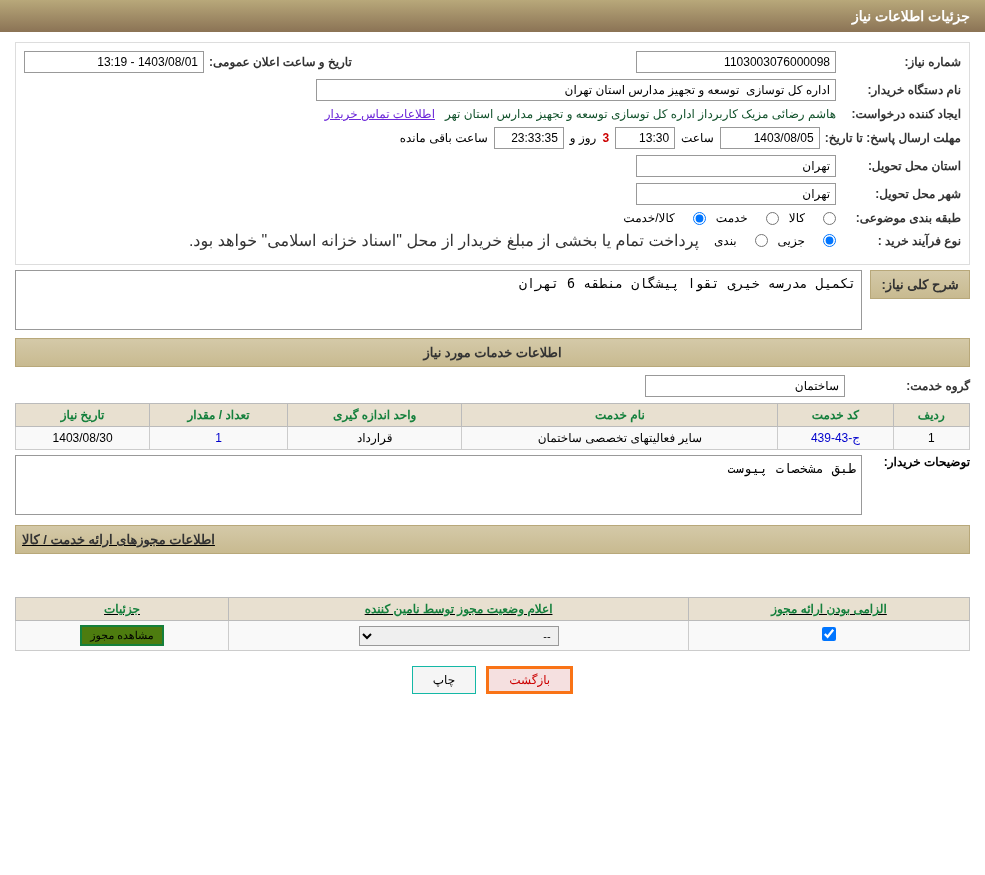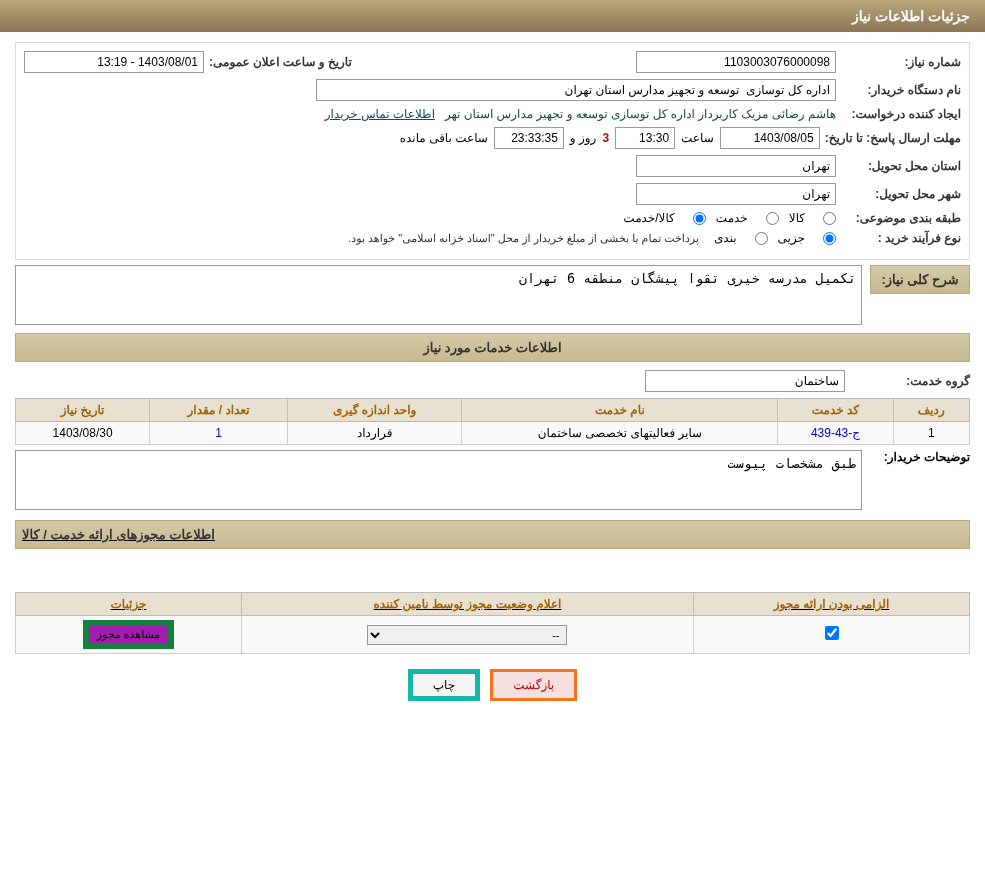--- a/index.html
+++ b/index.html
@@ -41,21 +41,21 @@
     }
     .input-field {
       border: 1px solid #999;
       background: #fff;
       padding: 2px 5px;
       height: 22px;
       font-family: Tahoma, Arial, sans-serif;
       font-size: 12px;
     }
     .contact-link {
-      color: #0c4a6e;
+      color: #6d28d9;
       text-decoration: underline;
       cursor: pointer;
     }
     .date-time-row {
       display: flex;
       align-items: center;
       gap: 6px;
     }
     .radio-group {
       display: flex;
@@ -89,61 +89,61 @@
       width: 100%;
       border-collapse: collapse;
       margin: 5px 0;
     }
     table th {
       background: #e8e0d0;
       border: 1px solid #bbb;
       padding: 4px 8px;
       text-align: center;
       font-weight: bold;
-      color: #a16207;
+      color: #15803d;
     }
     table td {
       border: 1px solid #ccc;
       padding: 4px 8px;
       text-align: center;
     }
     table tbody tr:nth-child(odd) {
       background: #f9f9f9;
     }
     .col-code { color: #0000cc; }
     .license-section {
       margin-top: 10px;
       text-decoration: underline;
     }
     .license-table th {
       background: #e8e0d0;
     }
     .view-btn {
-      border: 6px solid #15803d;
-      background: #a21caf;
+      border: 2px solid #15803d;
+      background: #4d7c0f;
       padding: 2px 8px;
       cursor: pointer;
       font-family: Tahoma, Arial, sans-serif;
       font-size: 11px;
     }
     .select-field {
       border: 1px solid #999;
       padding: 1px 3px;
       font-family: Tahoma, Arial, sans-serif;
       font-size: 11px;
       height: 20px;
     }
     .bottom-buttons {
       display: flex;
       justify-content: center;
       gap: 10px;
       margin: 15px 0;
     }
     .btn-print {
-      border: 5px solid #14b8a6;
+      border: 1px solid #14b8a6;
       background: #f5f5f5;
       padding: 4px 20px;
       cursor: pointer;
       font-family: Tahoma, Arial, sans-serif;
       font-size: 12px;
     }
     .btn-back {
       border: 3px solid #f97316;
       background: #f5e0e0;
       padding: 4px 20px;
@@ -240,21 +240,21 @@
         <div class="radio-group">
           <div class="radio-item">
             <input type="radio" name="purchase_type" checked="" style="">
             <span>جزیی</span>
           </div>
           <div class="radio-item">
             <input type="radio" name="purchase_type" style="">
             <span>بندی</span>
           </div>
         </div>
-        <span style="color:#333; margin-right:10px; font-size:11px;">پرداخت تمام یا بخشی از مبلغ خریدار از محل "اسناد خزانه اسلامی" خواهد بود.</span>
+        <span style="color:#333; margin-right:10px; font-size:16px;">پرداخت تمام یا بخشی از مبلغ خریدار از محل "اسناد خزانه اسلامی" خواهد بود.</span>
       </div>
 
     </div>
 
     <div style="display:flex; gap:8px; align-items:flex-start; margin-bottom:5px;">
       <div class="section-subtitle" style="min-width:100px; margin:0;">
         <span>شرح کلی نیاز:</span>
       </div>
       <textarea class="description-box" style="height: 50px;">تکمیل مدرسه خیری تقوا پیشگان منطقه 6 تهران</textarea>
     </div>

